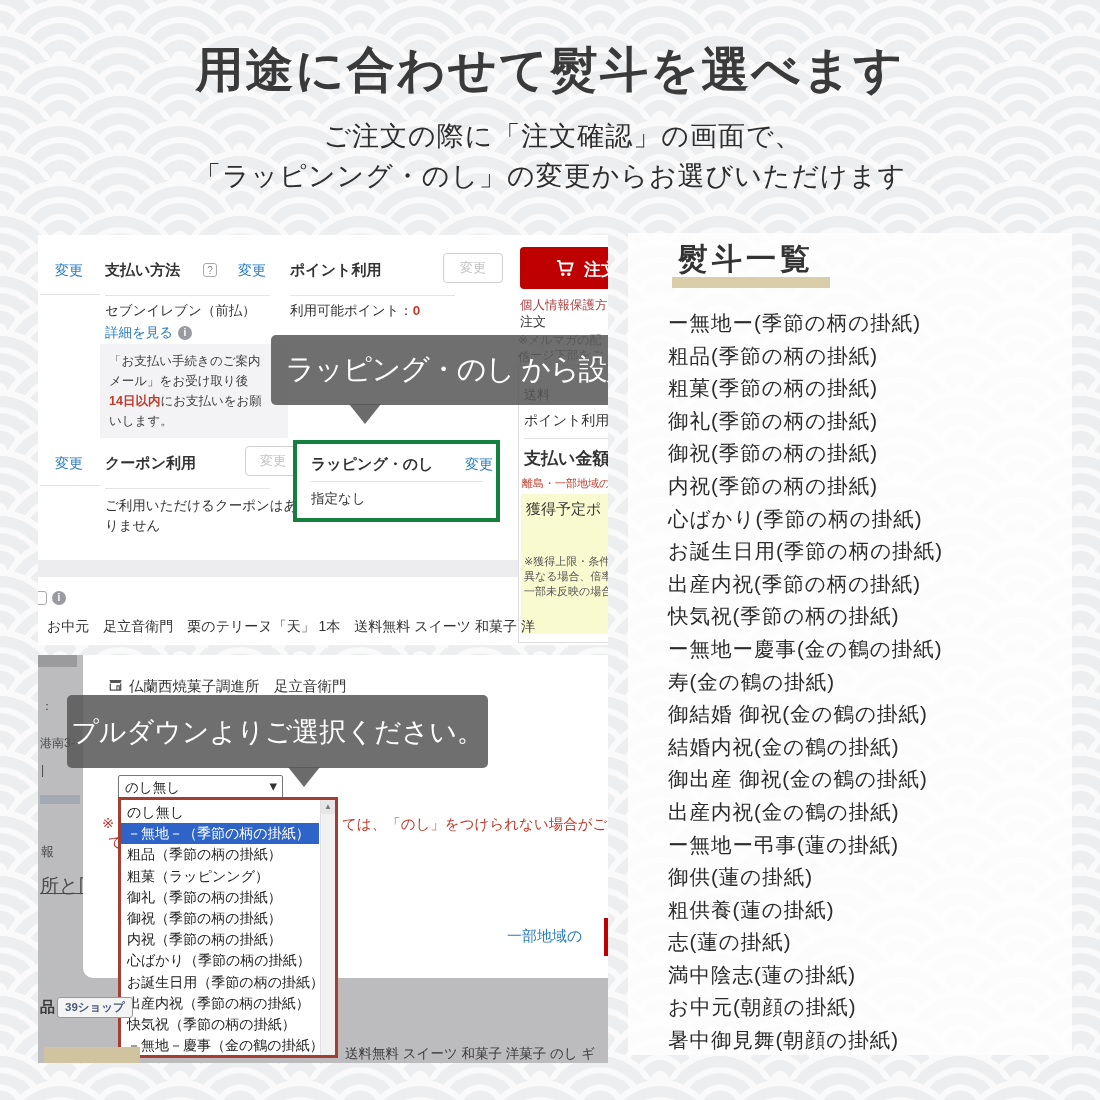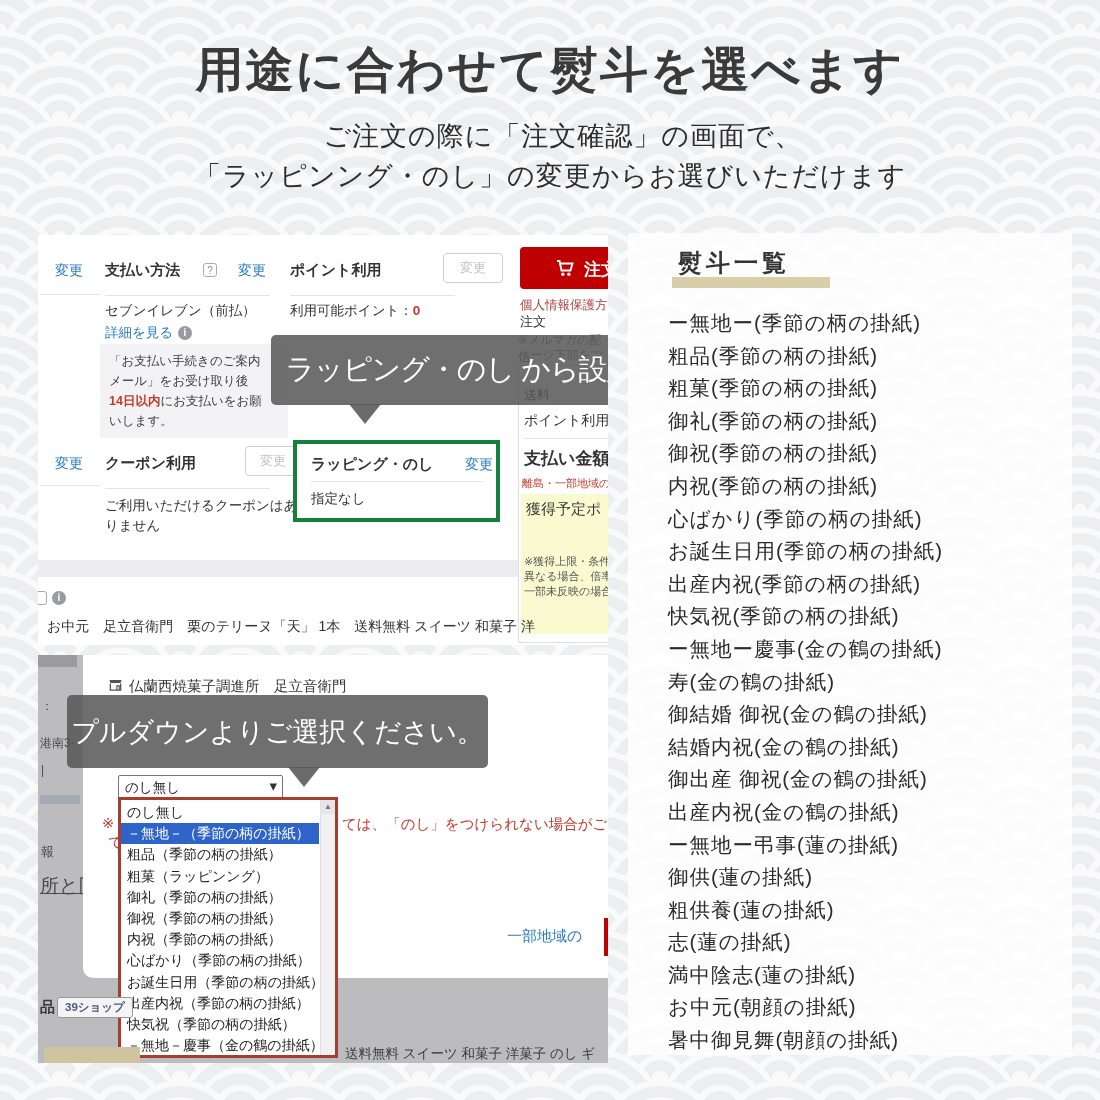--- a/index.html
+++ b/index.html
@@ -184,21 +184,21 @@
     <div class="abs" style="left:19px;top:342px;padding:2px 7px;background:#f4f4f4;border:1px solid #999;border-radius:3px;font-size:11.5px;color:#4a5a7a;font-weight:bold;">39ショップ</div>
     <div class="abs" style="left:6px;top:392px;width:96px;height:16px;background:#cfc3a0;"></div>
     <div class="abs" style="left:307px;top:390px;font-size:13.5px;color:#3a3a3a;white-space:nowrap;">送料無料 スイーツ 和菓子 洋菓子 のし ギ</div>
 
     <div class="abs overlay" style="left:29px;top:40px;width:421px;height:73px;font-size:27px;">プルダウンよりご選択ください。</div>
     <div class="abs tri" style="left:250px;top:112px;"></div>
   </div>
 
   <div class="abs" style="left:628px;top:233px;width:444px;height:822px;background:rgba(255,255,255,0.8);">
     <div class="abs" style="left:44px;top:44px;width:158px;height:11px;background:#d9cdaa;"></div>
-    <div class="abs bold" style="left:50px;top:14px;font-size:24px;color:#333;letter-spacing:4px;">熨斗一覧</div>
+    <div class="abs bold" style="left:50px;top:6px;font-size:30px;color:#333;letter-spacing:4px;">熨斗一覧</div>
     <div class="abs" style="left:40px;top:74px;">
         <div class="noshi-item">ー無地ー(季節の柄の掛紙)</div>
         <div class="noshi-item">粗品(季節の柄の掛紙)</div>
         <div class="noshi-item">粗菓(季節の柄の掛紙)</div>
         <div class="noshi-item">御礼(季節の柄の掛紙)</div>
         <div class="noshi-item">御祝(季節の柄の掛紙)</div>
         <div class="noshi-item">内祝(季節の柄の掛紙)</div>
         <div class="noshi-item">心ばかり(季節の柄の掛紙)</div>
         <div class="noshi-item">お誕生日用(季節の柄の掛紙)</div>
         <div class="noshi-item">出産内祝(季節の柄の掛紙)</div>

